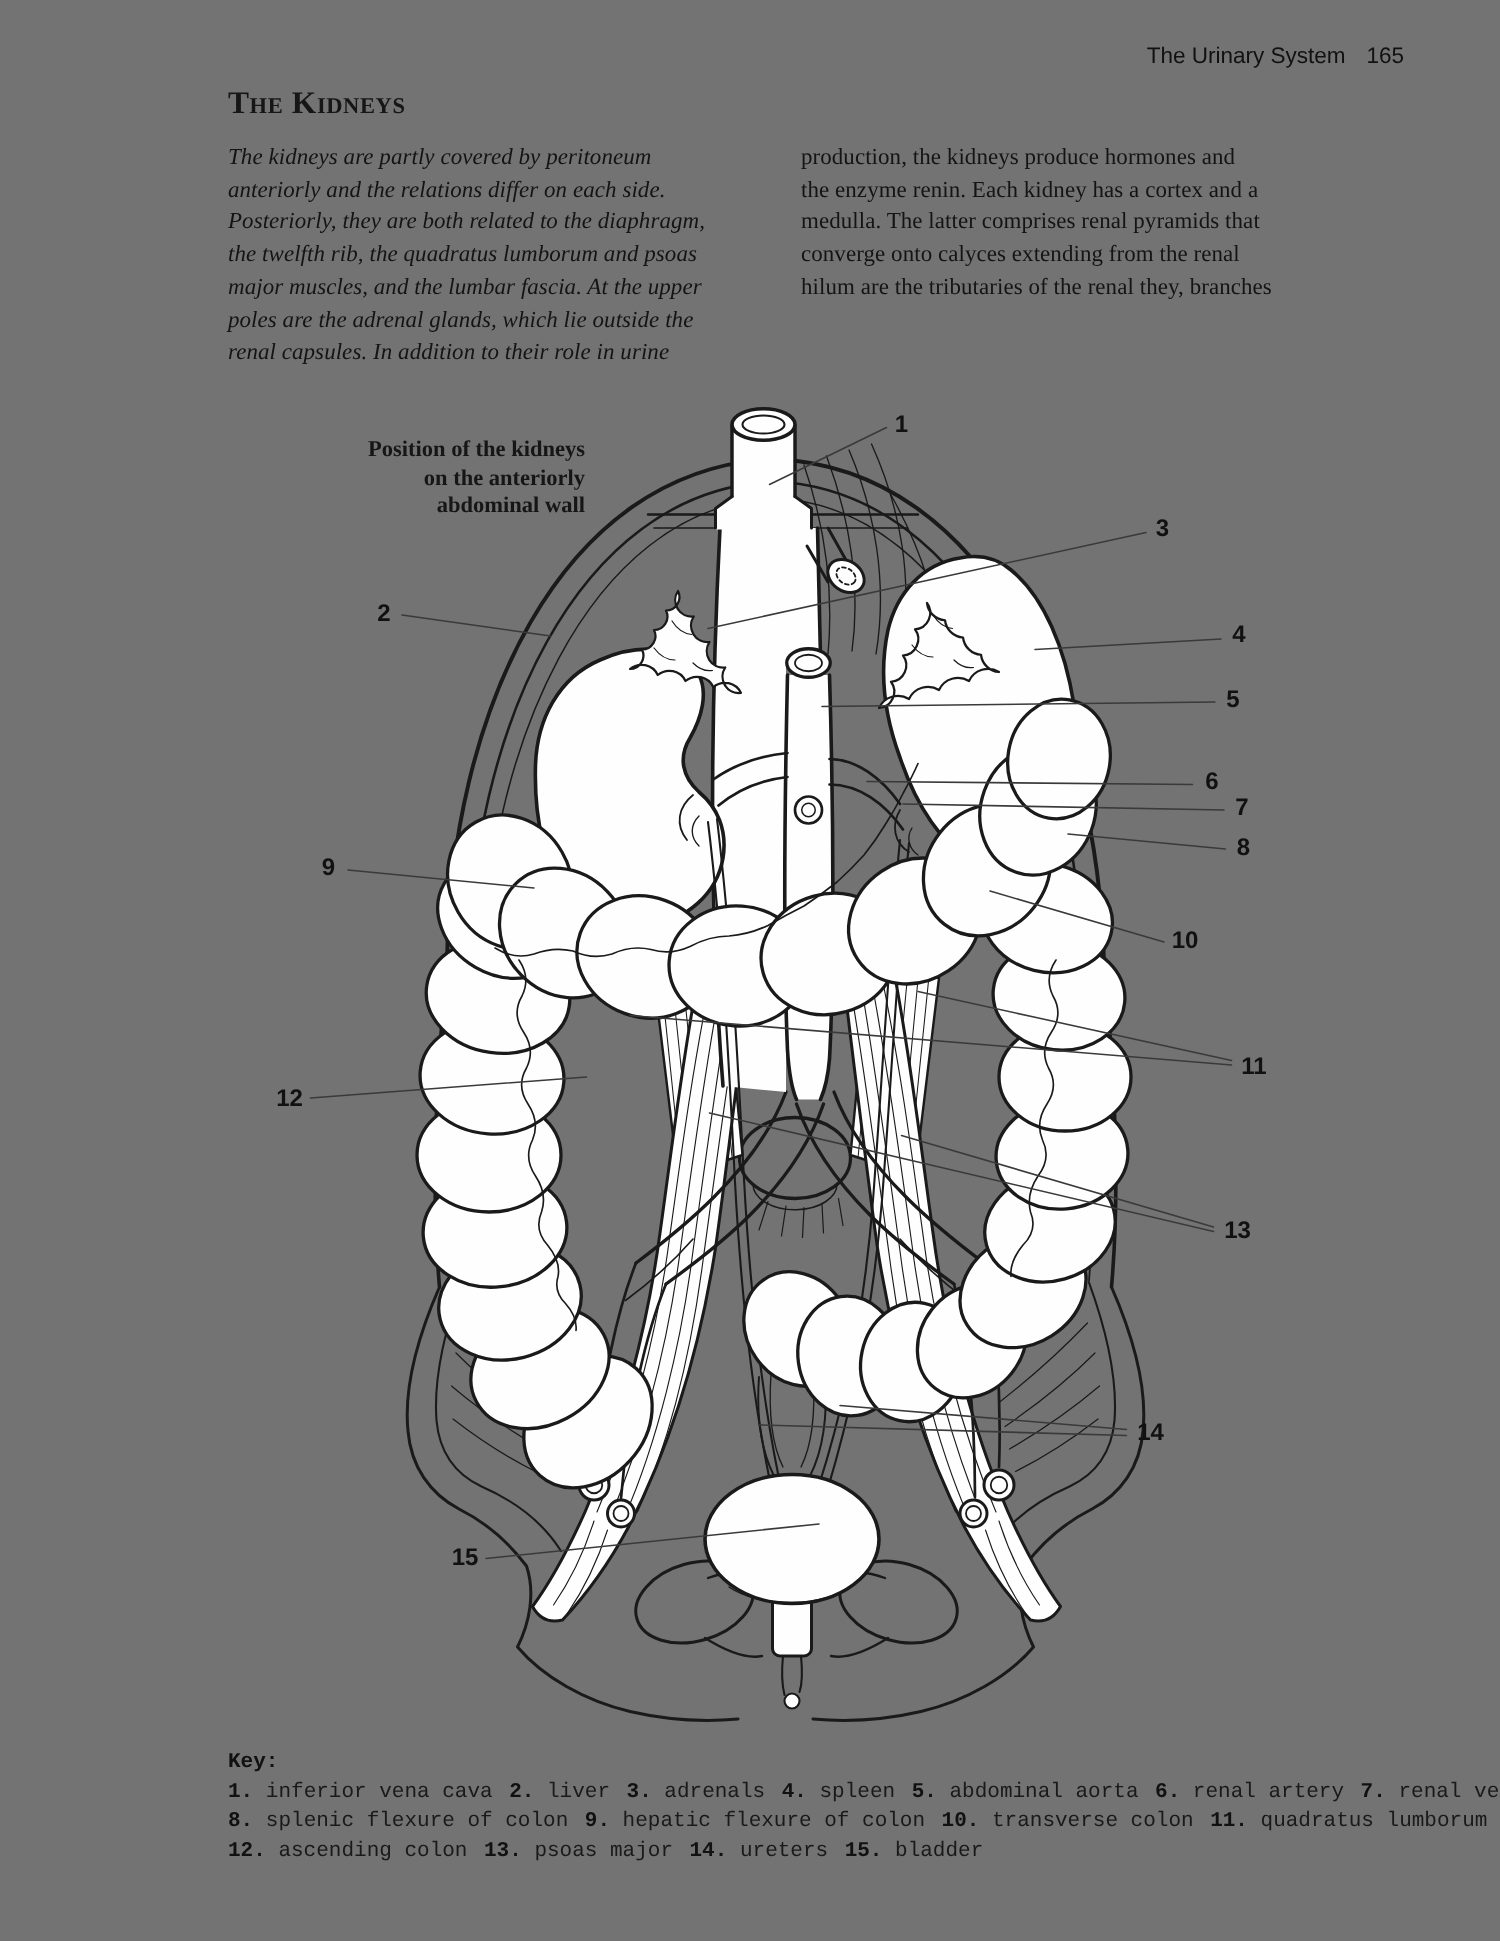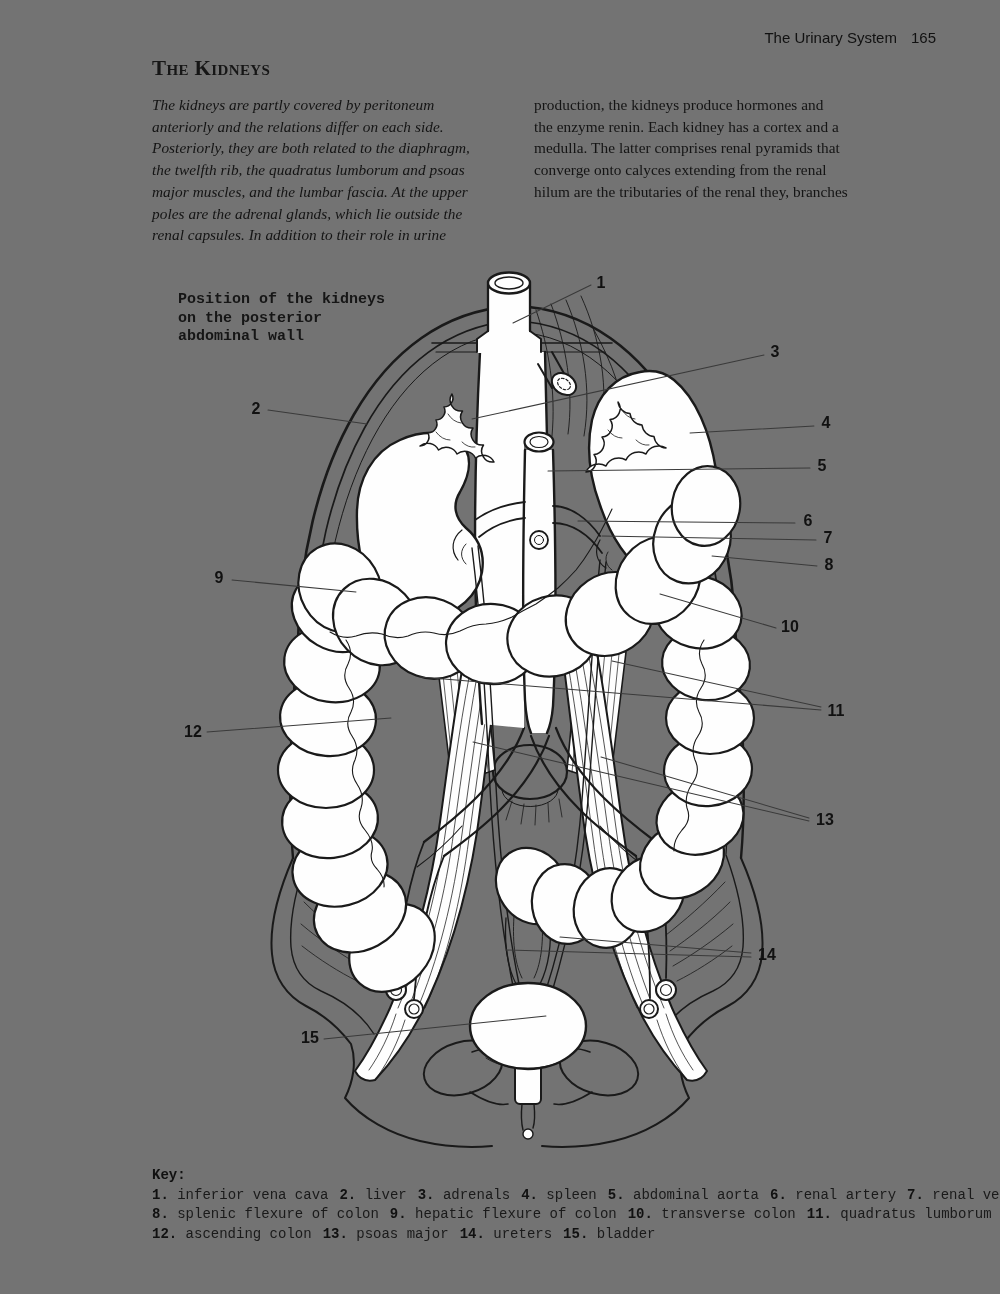--- a/index.html
+++ b/index.html
@@ -18,22 +18,22 @@
     font-family:"Liberation Serif",serif;font-variant:small-caps;
     font-weight:600;font-size:21px;letter-spacing:.4px;color:#161616;
   }
   .col{
     position:absolute;top:94px;font-size:15.3px;line-height:21.7px;
     letter-spacing:.05px;white-space:nowrap;
   }
   .col-left{left:152px;font-style:italic;}
   .col-right{left:534px;}
   .fig-caption{
-    position:absolute;left:178px;top:291px;width:212px;text-align:left;
-    font-family:Liberation Mono, monospace;font-weight:bold;
+    position:absolute;left:178px;top:291px;width:212px;text-align:right;
+    font-family:Liberation Serif, serif;font-weight:bold;
     font-size:15px;line-height:18.5px;color:#161616;
   }
   svg.fig{position:absolute;left:0;top:0;}
   .fig-lbl{
     font-family:"Liberation Sans",sans-serif;font-weight:bold;font-size:16px;
     fill:#111;text-anchor:middle;
   }
   .leader{stroke:#3a3a3a;stroke-width:1.05;}
   .key{
     position:absolute;left:152px;top:1152px;width:700px;
@@ -67,21 +67,21 @@
   <div class="col col-right">
       <div class="body-line">production, the kidneys produce hormones and</div>
       <div class="body-line">the enzyme renin. Each kidney has a cortex and a</div>
       <div class="body-line">medulla. The latter comprises renal pyramids that</div>
       <div class="body-line">converge onto calyces extending from the renal</div>
       <div class="body-line">hilum are the tributaries of the renal they, branches</div>
     </div>
 
   <div class="fig-caption">
       <div class="caption-line">Position of the kidneys</div>
-      <div class="caption-line">on the posterior</div>
+      <div class="caption-line">on the anteriorly</div>
       <div class="caption-line">abdominal wall</div>
     </div>
 
   <svg class="fig" width="1000" height="1294" viewBox="0 0 1000 1294">
     <g stroke="#1a1a1a" fill="none" stroke-linecap="round" stroke-linejoin="round">
 
       <g>
         <path d="M298,642 C300,478 372,312 516,306 C660,312 732,480 736,642" stroke-width="2.6"></path>
         <path d="M312,646 C314,492 382,327 516,321 C650,327 718,494 722,646" stroke-width="1.7"></path>
         <path d="M322,650 C324,505 390,338 516,332 C642,338 706,508 712,650" stroke-width="1"></path>

